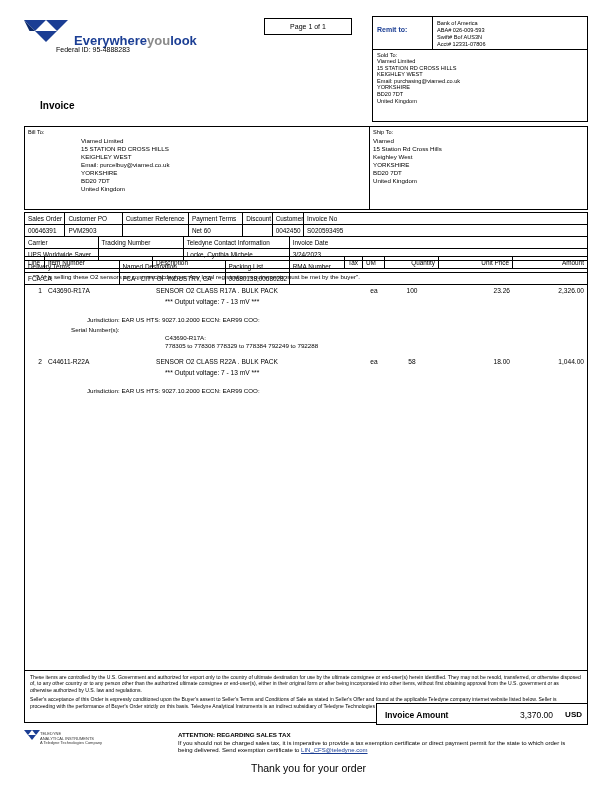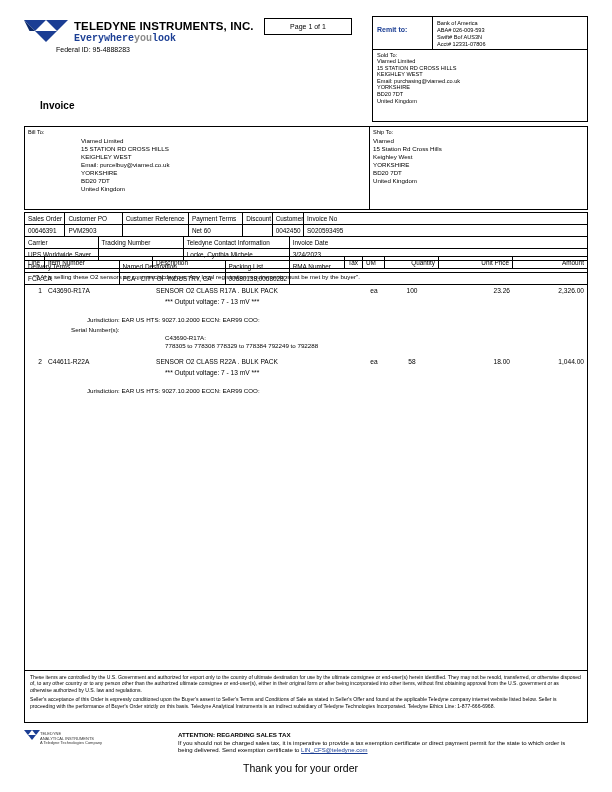--- a/index.html
+++ b/index.html
@@ -32,23 +32,22 @@
     position: absolute;
     left: 74px; top: 20px;
     font-size: 11.5px;
     font-weight: bold;
     letter-spacing: 0.1px;
     white-space: nowrap;
   }
   .tagline {
     position: absolute;
     left: 74px; top: 33px;
-    font-size: 10px;
+    font-size: 13px;
     font-weight: bold;
-    font-family: Liberation Mono, monospace;
   }
   .tagline .w1 { color: #1b3e94; }
   .tagline .w2 { color: #8a8a8a; }
   .tagline .w3 { color: #1b3e94; }
   .federal-id {
     position: absolute;
     left: 56px; top: 46px;
     font-size: 7px;
   }
   .page-box {
@@ -251,40 +250,39 @@
   }
   .attention {
     position: absolute; left: 178px; top: 731px;
     width: 400px;
     font-size: 6px;
     line-height: 7.5px;
   }
   .attention b { font-size: 6.2px; }
   .attention .link { color: #1b3e94; text-decoration: underline; }
   .thanks {
-    position: absolute; left: 0; top: 762px;
+    position: absolute; left: 8px; top: 762px;
     width: 601px;
     text-align: center;
     font-size: 10.5px;
   }
 </style>
 </head>
 <body>
 
 <div class="page">
 
   <div class="logo-mark">
     <svg width="44" height="26" viewBox="0 0 44 26">
       <polygon points="0,2 22,2 11,13" fill="#1b3e94"></polygon>
       <polygon points="22,2 44,2 33,13" fill="#1b3e94"></polygon>
       <polygon points="11,13 33,13 22,24" fill="#1b3e94"></polygon>
       <polygon points="0,2 11,13 5.5,13" fill="#0d2a6b"></polygon>
     </svg>
   </div>
-  <div class="company-name">TELEDYNE INSTRUMENTS, INC.</div>
   <div class="tagline">
     <span class="w1">Everywhere</span><span class="w2">you</span><span class="w3">look</span>
   </div>
   <div class="federal-id">Federal ID: 95-4888283</div>
 
   <div class="page-box">Page 1 of 1</div>
 
   <div class="remit-box">
     <div class="remit-label">Remit to:</div>
     <div class="remit-sep"></div>
@@ -421,20 +419,25 @@
     </div>
     <div class="note-line" style="padding-left:140px;">*** Output voltage: 7 - 13 mV ***</div>
     <div style="padding:9px 0 0 62px;">Jurisdiction:  EAR    US HTS:   9027.10.2000            ECCN:   EAR99              COO:</div>
   </div>
 
   <div class="legal">
     <div>These items are controlled by the U.S. Government and authorized for export only to the country of ultimate destination for use by the ultimate consignee or end-user(s) herein identified. They may not be resold, transferred, or otherwise disposed of, to any other country or to any person other than the authorized ultimate consignee or end-user(s), either in their original form or after being incorporated into other items, without first obtaining approval from the U.S. government or as otherwise authorized by U.S. law and regulations.</div>
     <div style="margin-top:3px;">Seller's acceptance of this Order is expressly conditioned upon the Buyer's assent to Seller's Terms and Conditions of Sale as stated in Seller's Offer and found at the applicable Teledyne company internet website listed below. Seller is proceeding with the performance of Buyer's Order strictly on this basis.  Teledyne Analytical Instruments is an indirect subsidiary of Teledyne Technologies Incorporated. Teledyne Ethics Line: 1-877-666-6968.</div>
   </div>
 
+  <div class="amount-box">
+    <span class="amount-label">Invoice Amount</span>
+    <span class="amount-val">3,370.00</span>
+    <span class="amount-cur">USD</span>
+  </div>
 
   <div class="foot-logo">
     <svg width="16" height="11" viewBox="0 0 16 11">
       <polygon points="0,0 8,0 4,5" fill="#1b3e94"></polygon>
       <polygon points="8,0 16,0 12,5" fill="#1b3e94"></polygon>
       <polygon points="4,5 12,5 8,10" fill="#1b3e94"></polygon>
     </svg>
   </div>
   <div class="foot-logo-text">
     TELEDYNE<br>ANALYTICAL INSTRUMENTS<br>A Teledyne Technologies Company

